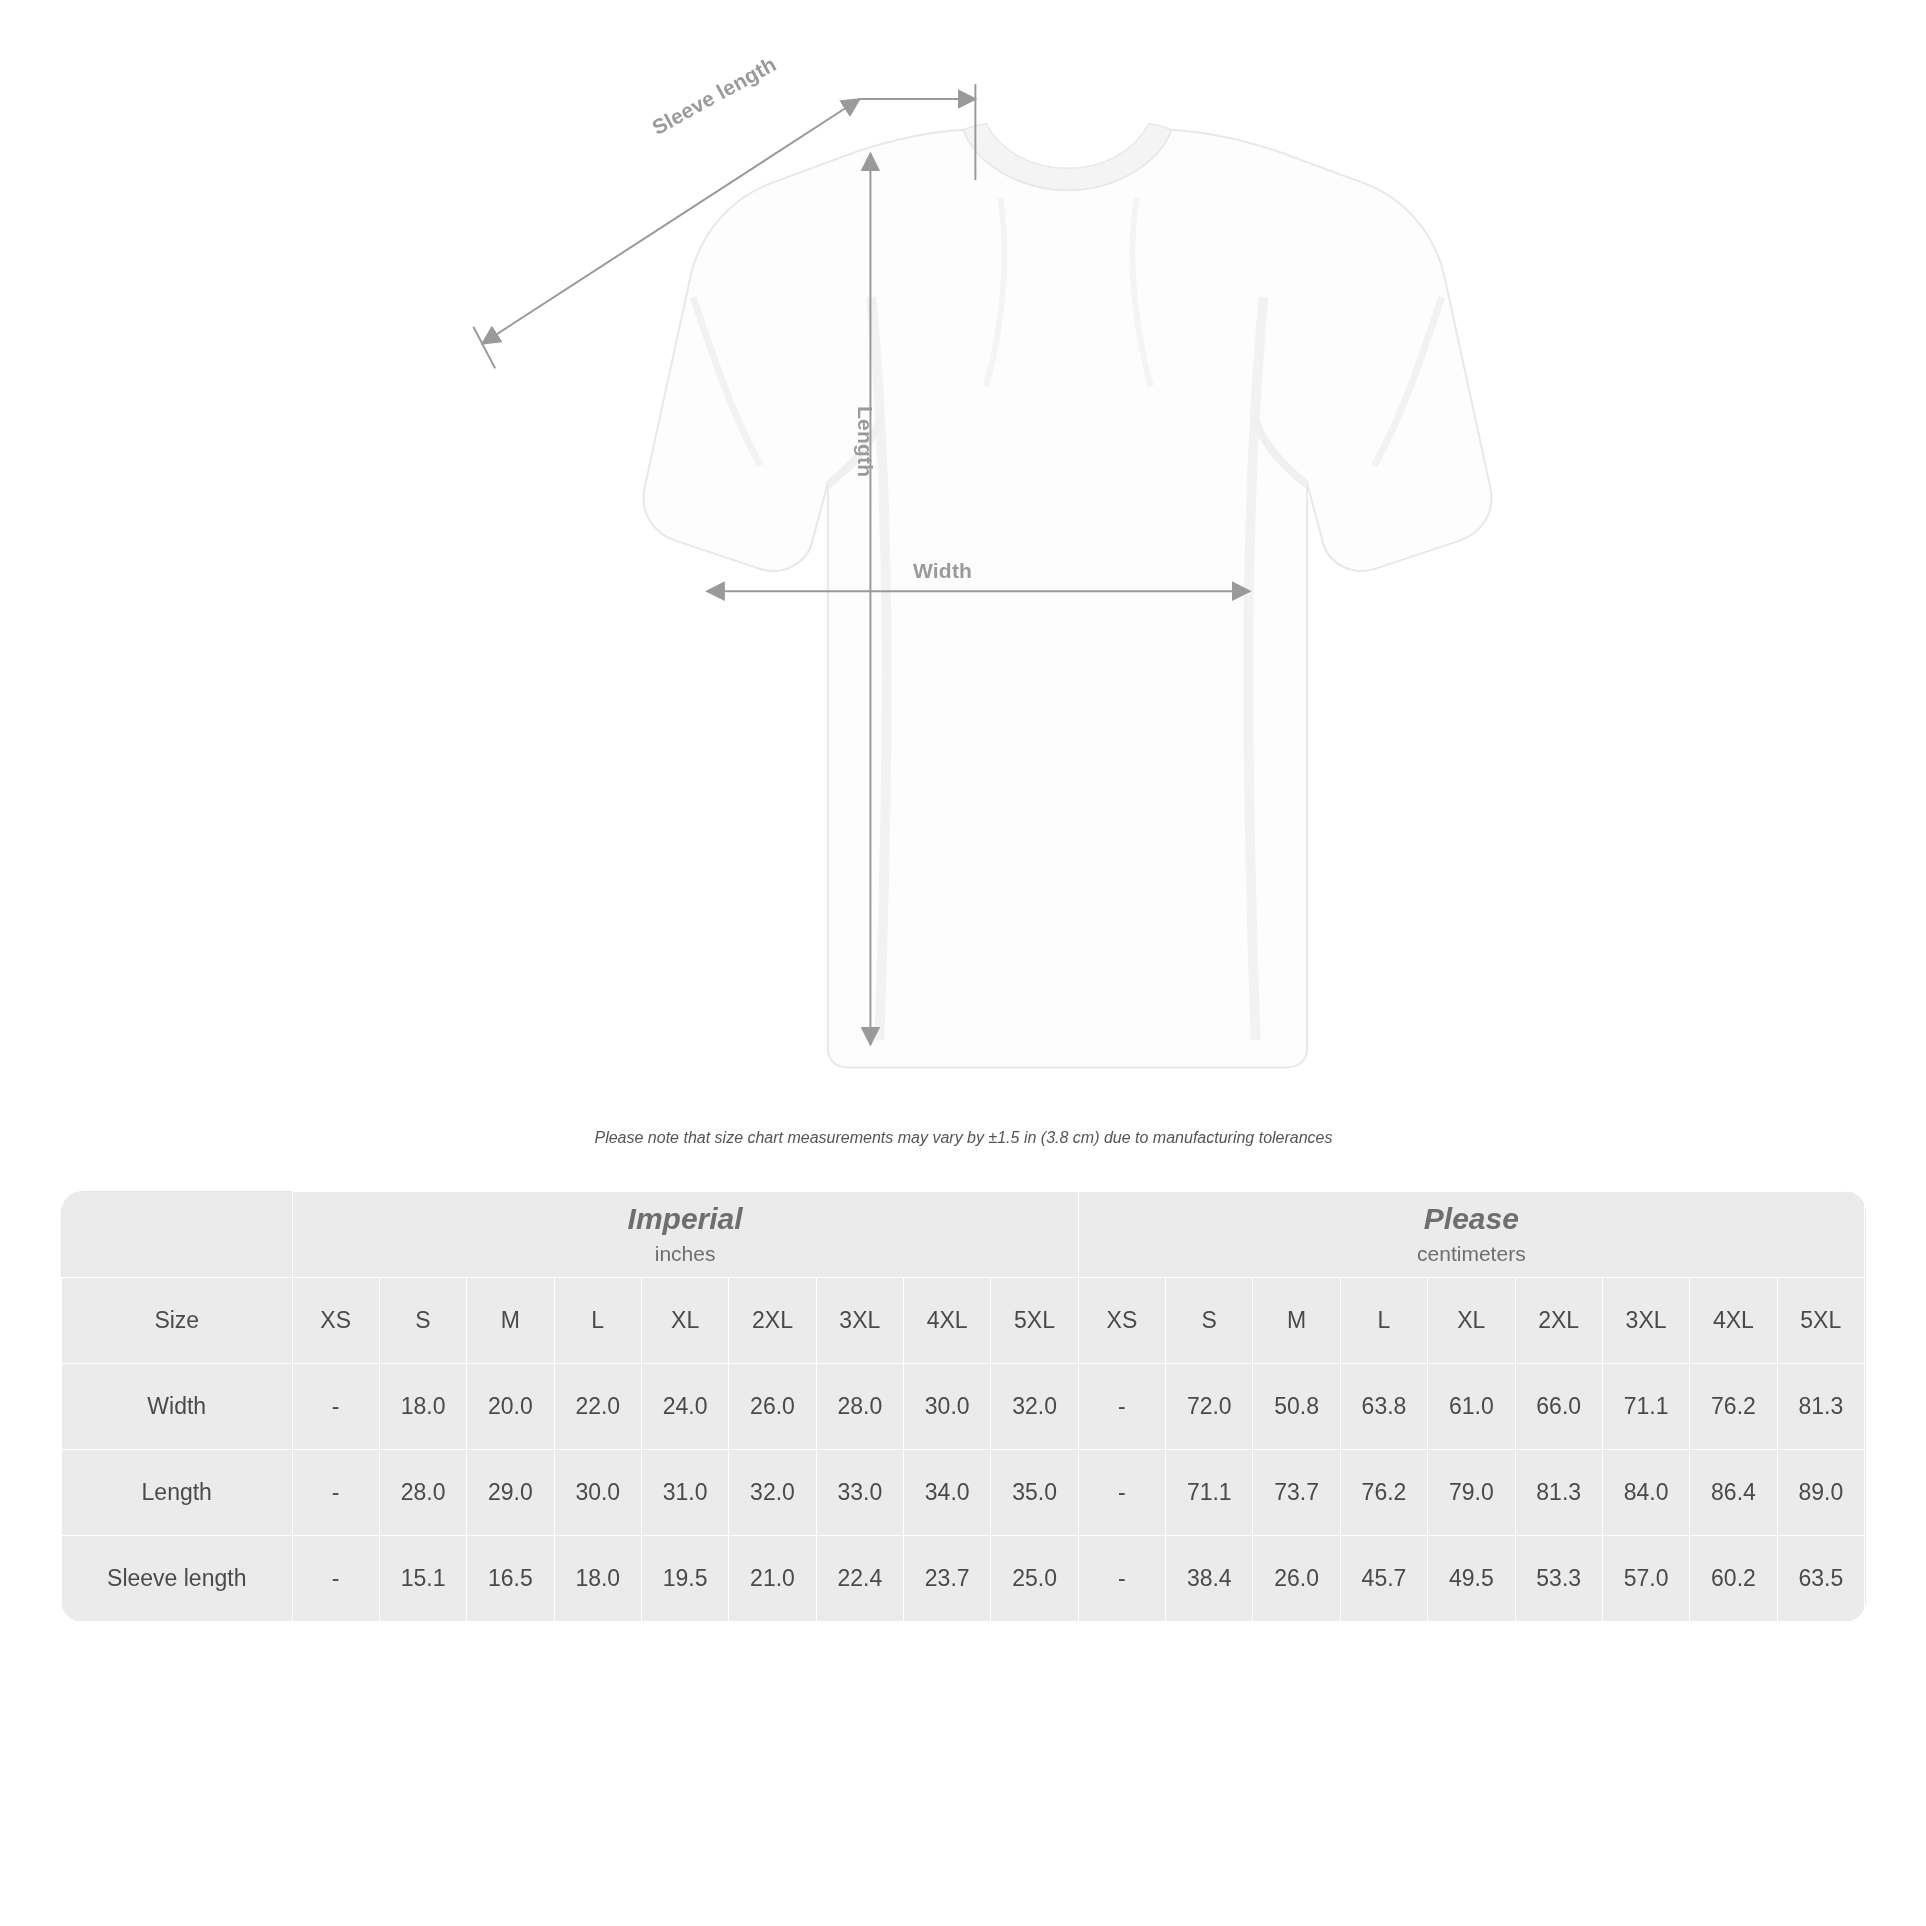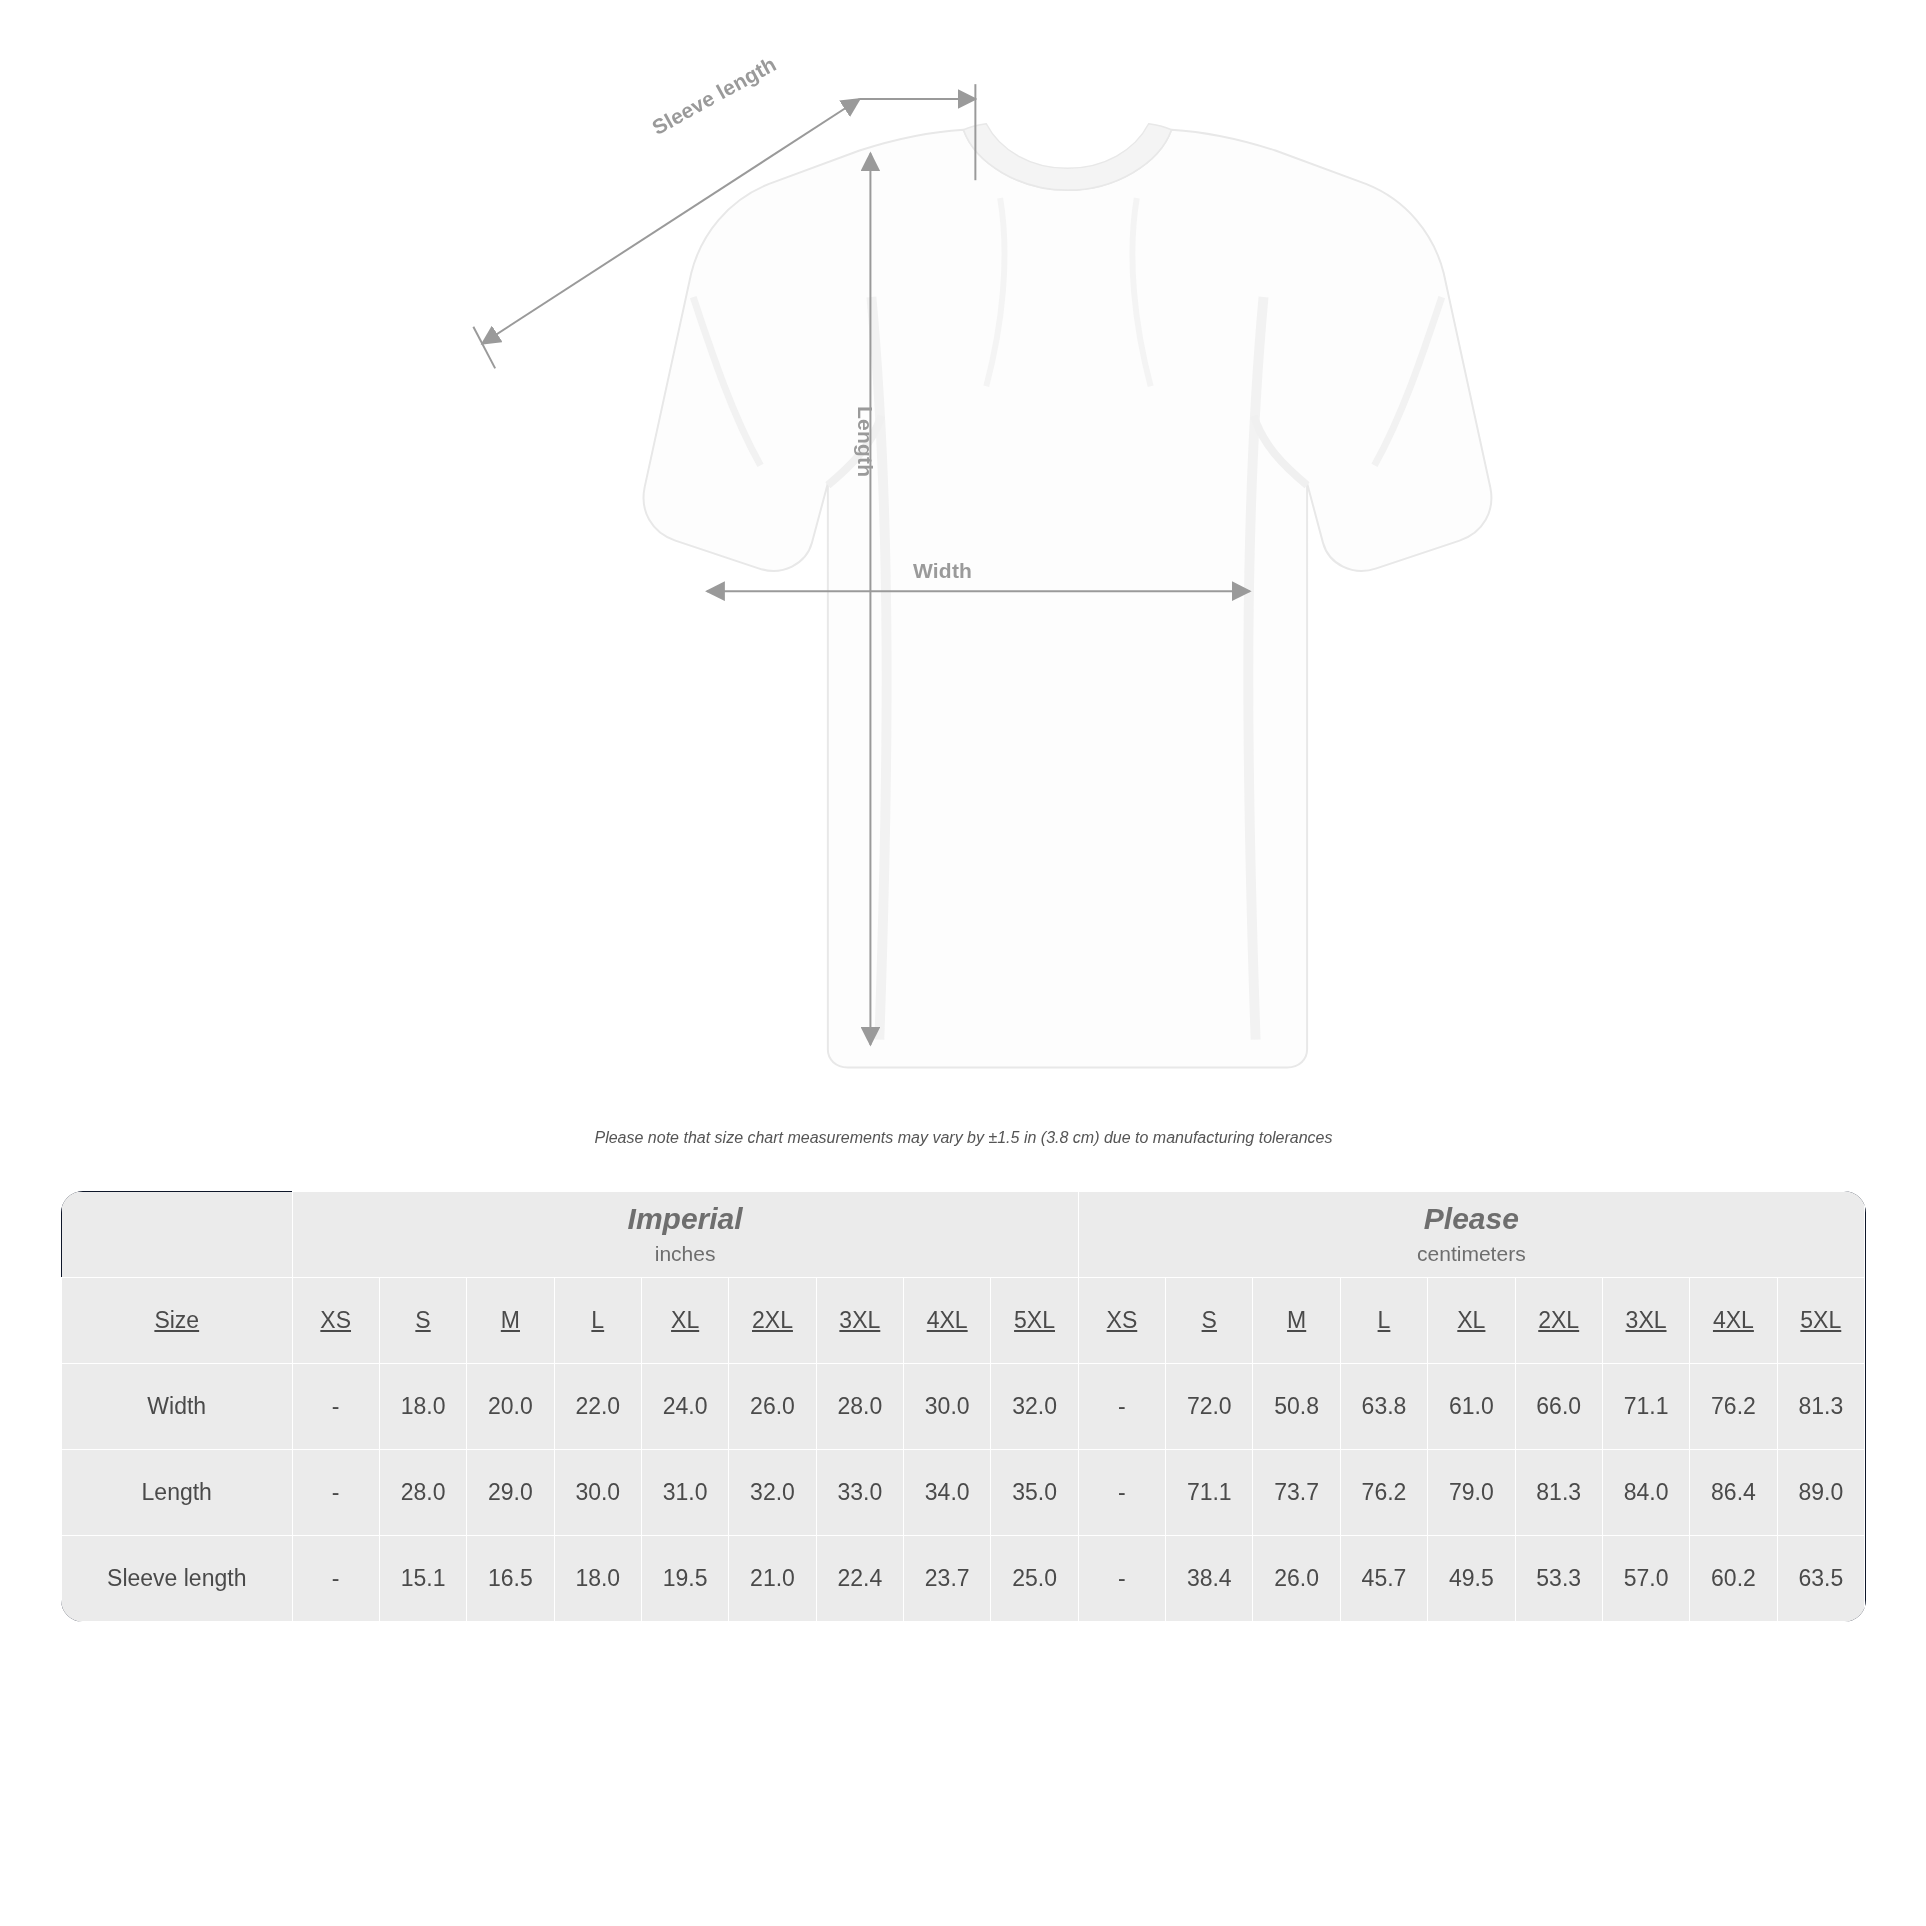--- a/index.html
+++ b/index.html
@@ -72,21 +72,21 @@
     font-style: italic;
     color: #555555;
     margin: 16px;
   }
 
   
   .table-wrap {
     margin: 44px 61px 0 61px;
     border-radius: 22px;
     overflow: hidden;
-    background: #0f172a;
+    background: #e5e5e5;
   }
   table.size-table {
     border-collapse: collapse;
     width: 1804px;
     table-layout: fixed;
   }
   table.size-table td,
   table.size-table th {
     border: 1px solid #ffffff;
     text-align: center;
@@ -116,21 +116,20 @@
   .corner-cell {
     background: #ebebeb;
     border-left: none !important;
     border-top: none !important;
   }
   .hdr-row td {
     font-weight: bold;
     font-size: 24px;
     color: #4a4a4a;
     height: 95px;
-    text-decoration: underline;
   }
   .row-label {
     font-weight: bold;
     font-size: 24px;
     color: #4a4a4a;
   }
   .col-first {
     width: 230px;
   }
   .data-cell {

